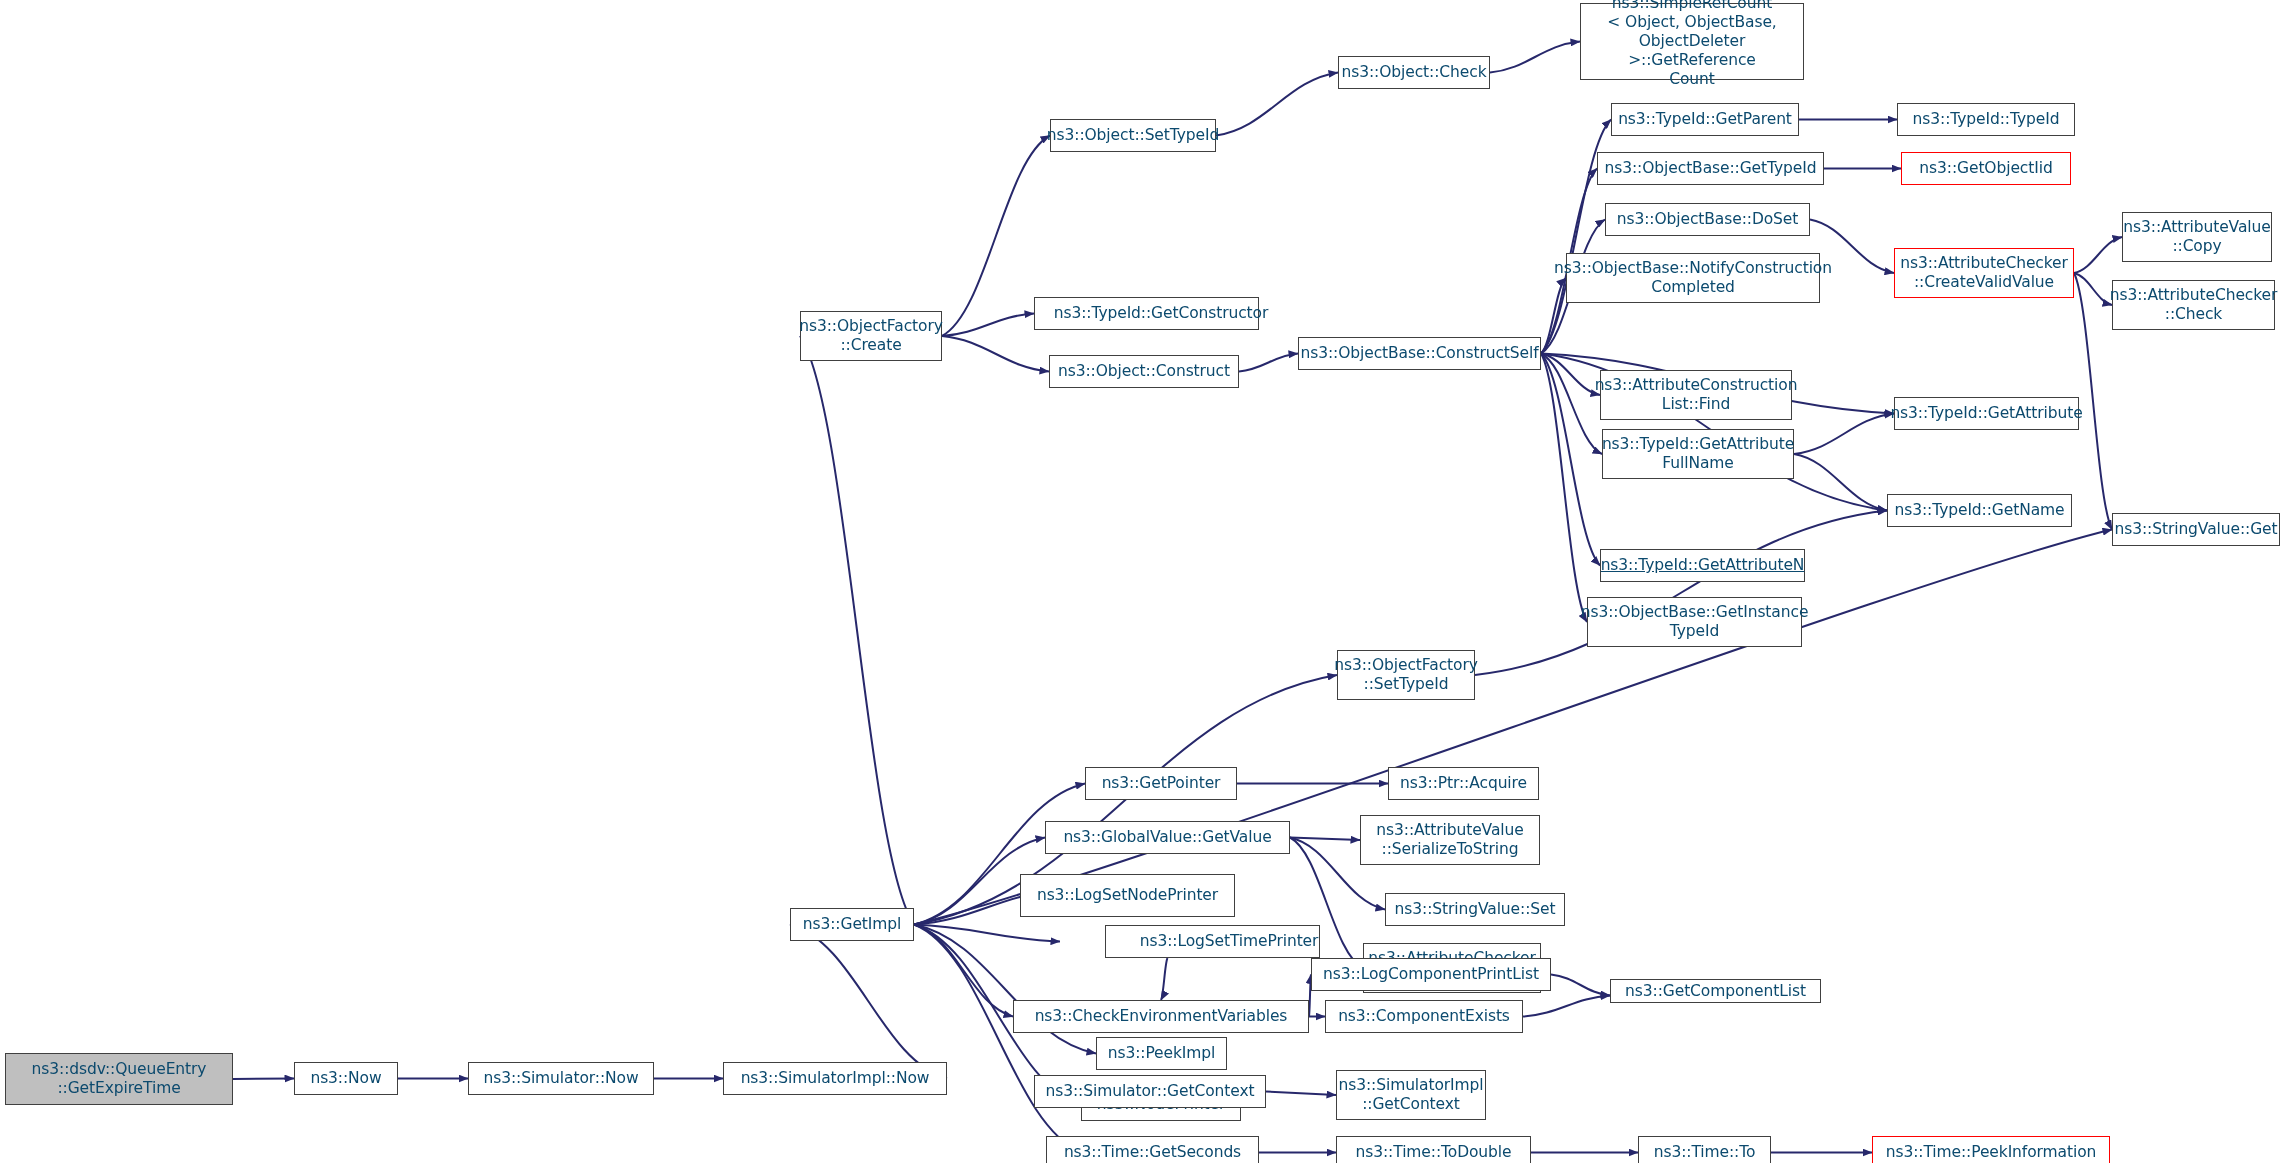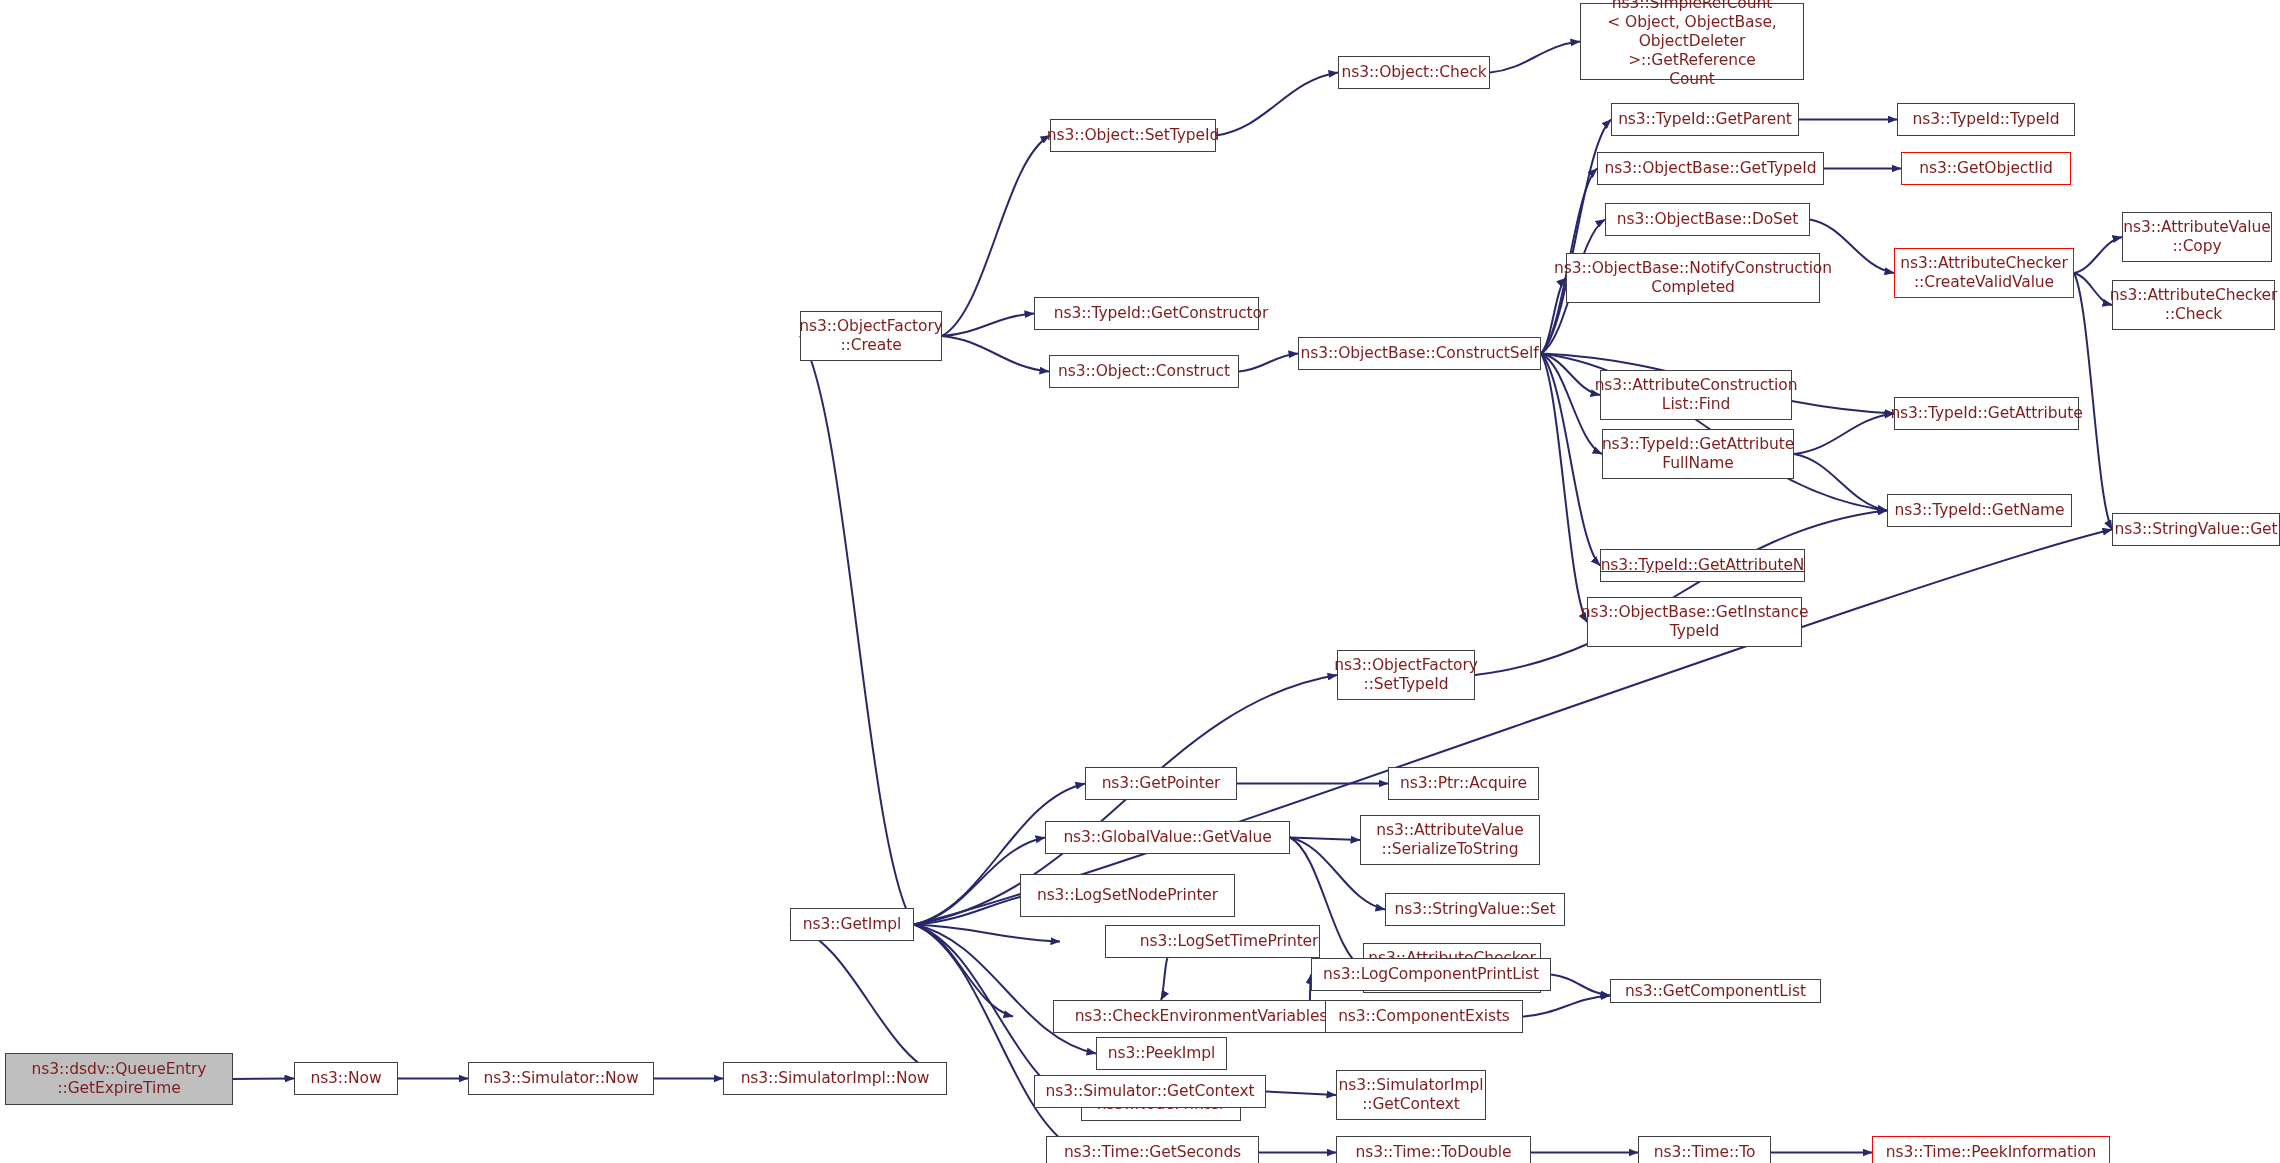--- a/index.html
+++ b/index.html
@@ -17,21 +17,21 @@
   }
   .node{
     position:absolute;
     box-sizing:border-box;
     display:flex;
     align-items:center;
     justify-content:center;
     text-align:center;
     background:#ffffff;
     border:1px solid #404040;
-    color:#7f1d1d;
+    color:#0c4a6e;
     font-size:15.5px;
     line-height:1.22;
     white-space:pre-line;
     letter-spacing:-0.1px;
     padding:0 3px;
   }
   .node.root{
     background:#bfbfbf;
     border-color:#404040;
   }
@@ -119,21 +119,21 @@
       <div class="node" style="left: 1085px; top: 767px; width: 152px; height: 33px;">ns3::GetPointer</div>
       <div class="node" style="left: 1388px; top: 767px; width: 151px; height: 33px;">ns3::Ptr::Acquire</div>
       <div class="node" style="left: 1045px; top: 821px; width: 245px; height: 33px;">ns3::GlobalValue::GetValue</div>
       <div class="node" style="left: 1360px; top: 815px; width: 180px; height: 50px;">ns3::AttributeValue
 ::SerializeToString</div>
       <div class="node" style="left: 1020px; top: 874px; width: 215px; height: 43px;">ns3::LogSetNodePrinter</div>
       <div class="node" style="left: 1385px; top: 893px; width: 180px; height: 33px;">ns3::StringValue::Set</div>
       <div class="node" style="left: 1105px; top: 925px; width: 215px; height: 33px; padding-left: 36px;">ns3::LogSetTimePrinter</div>
       <div class="node" style="left: 1363px; top: 943px; width: 178px; height: 50px;">ns3::AttributeChecker
 ::Copy</div>
-      <div class="node" style="left: 1013px; top: 1000px; width: 296px; height: 33px; margin-left: 40px;">ns3::CheckEnvironmentVariables</div>
+      <div class="node" style="left: 1013px; top: 1000px; width: 296px; height: 33px;">ns3::CheckEnvironmentVariables</div>
       <div class="node" style="left: 1096px; top: 1037px; width: 131px; height: 33px;">ns3::PeekImpl</div>
       <div class="node" style="left: 1081px; top: 1088px; width: 160px; height: 33px;">ns3::NodePrinter</div>
       <div class="node" style="left: 1034px; top: 1075px; width: 232px; height: 33px;">ns3::Simulator::GetContext</div>
       <div class="node" style="left: 1082px; top: 1136px; width: 158px; height: 33px;">ns3::TimePrinter</div>
       <div class="node" style="left: 1046px; top: 1136px; width: 213px; height: 33px;">ns3::Time::GetSeconds</div>
       <div class="node" style="left: 1311px; top: 958px; width: 240px; height: 33px;">ns3::LogComponentPrintList</div>
       <div class="node" style="left: 1325px; top: 1000px; width: 198px; height: 33px;">ns3::ComponentExists</div>
       <div class="node" style="left: 1610px; top: 979px; width: 211px; height: 24px;">ns3::GetComponentList</div>
       <div class="node" style="left: 1336px; top: 1070px; width: 150px; height: 50px;">ns3::SimulatorImpl
 ::GetContext</div>

